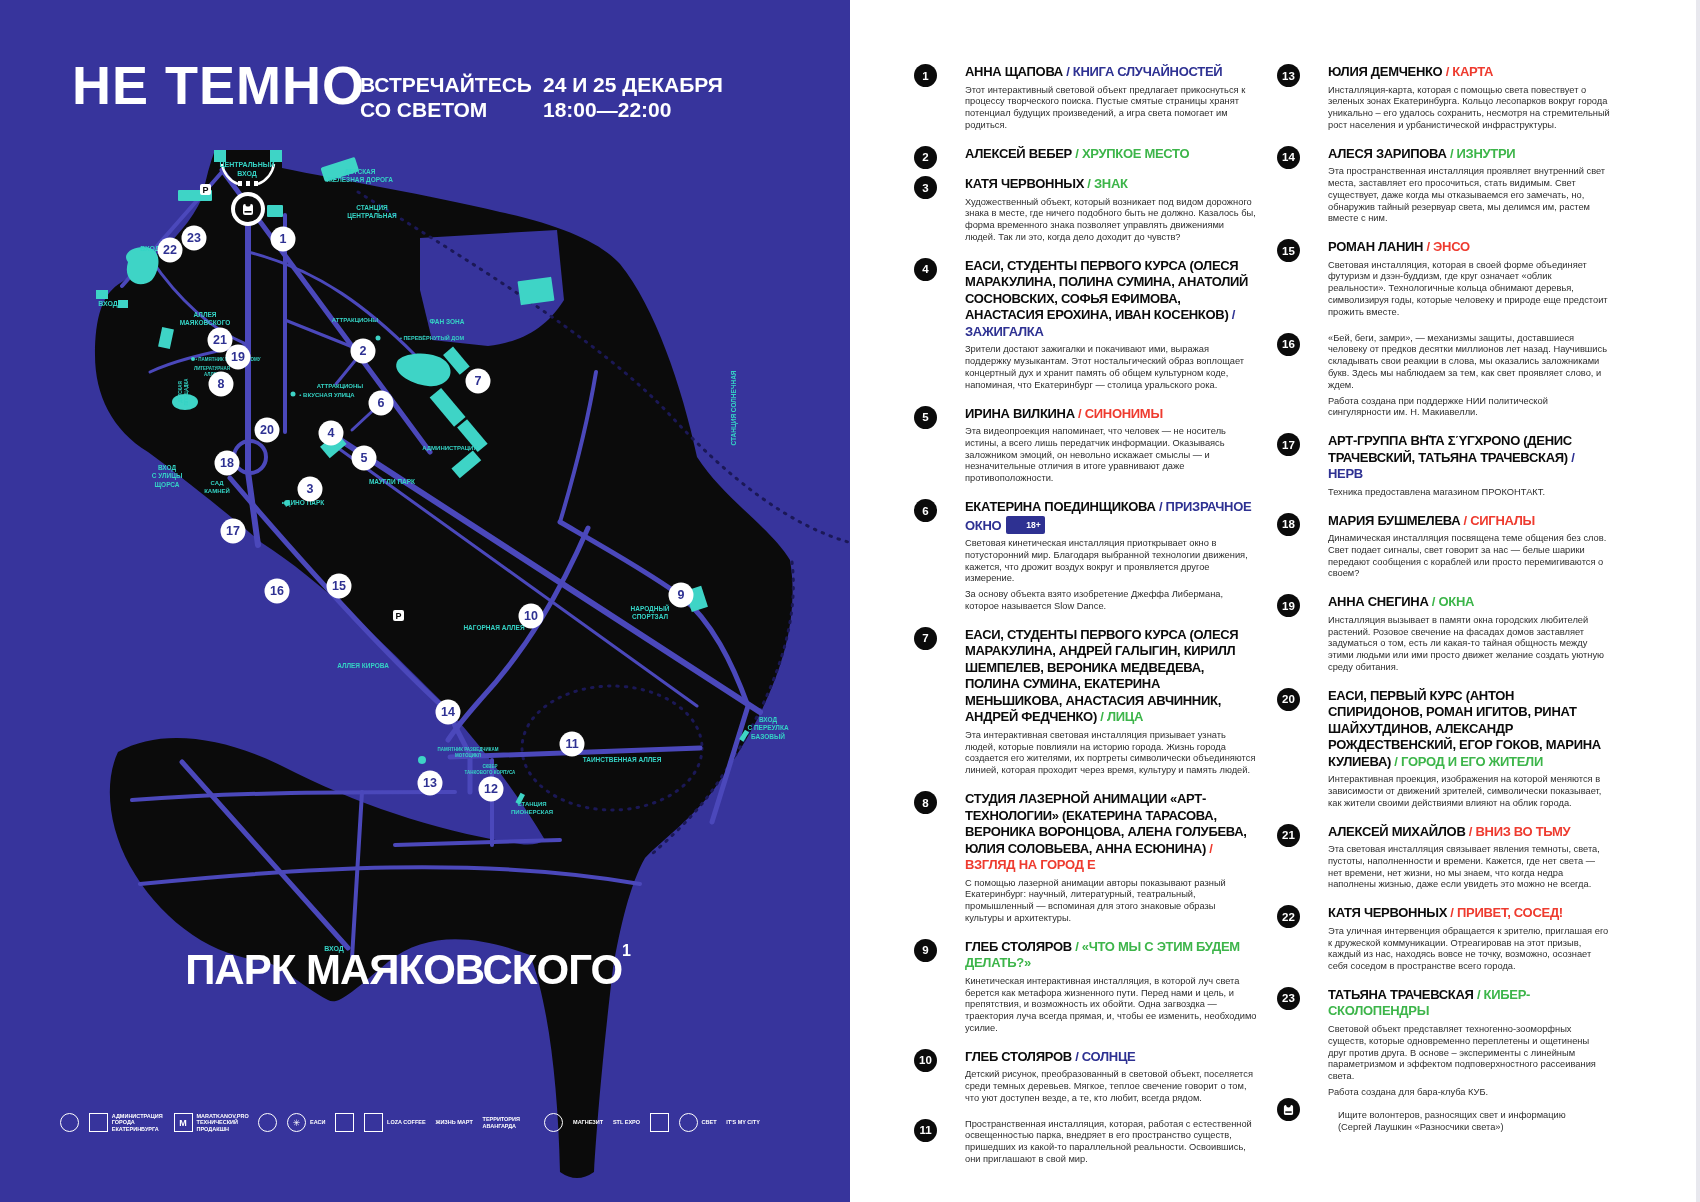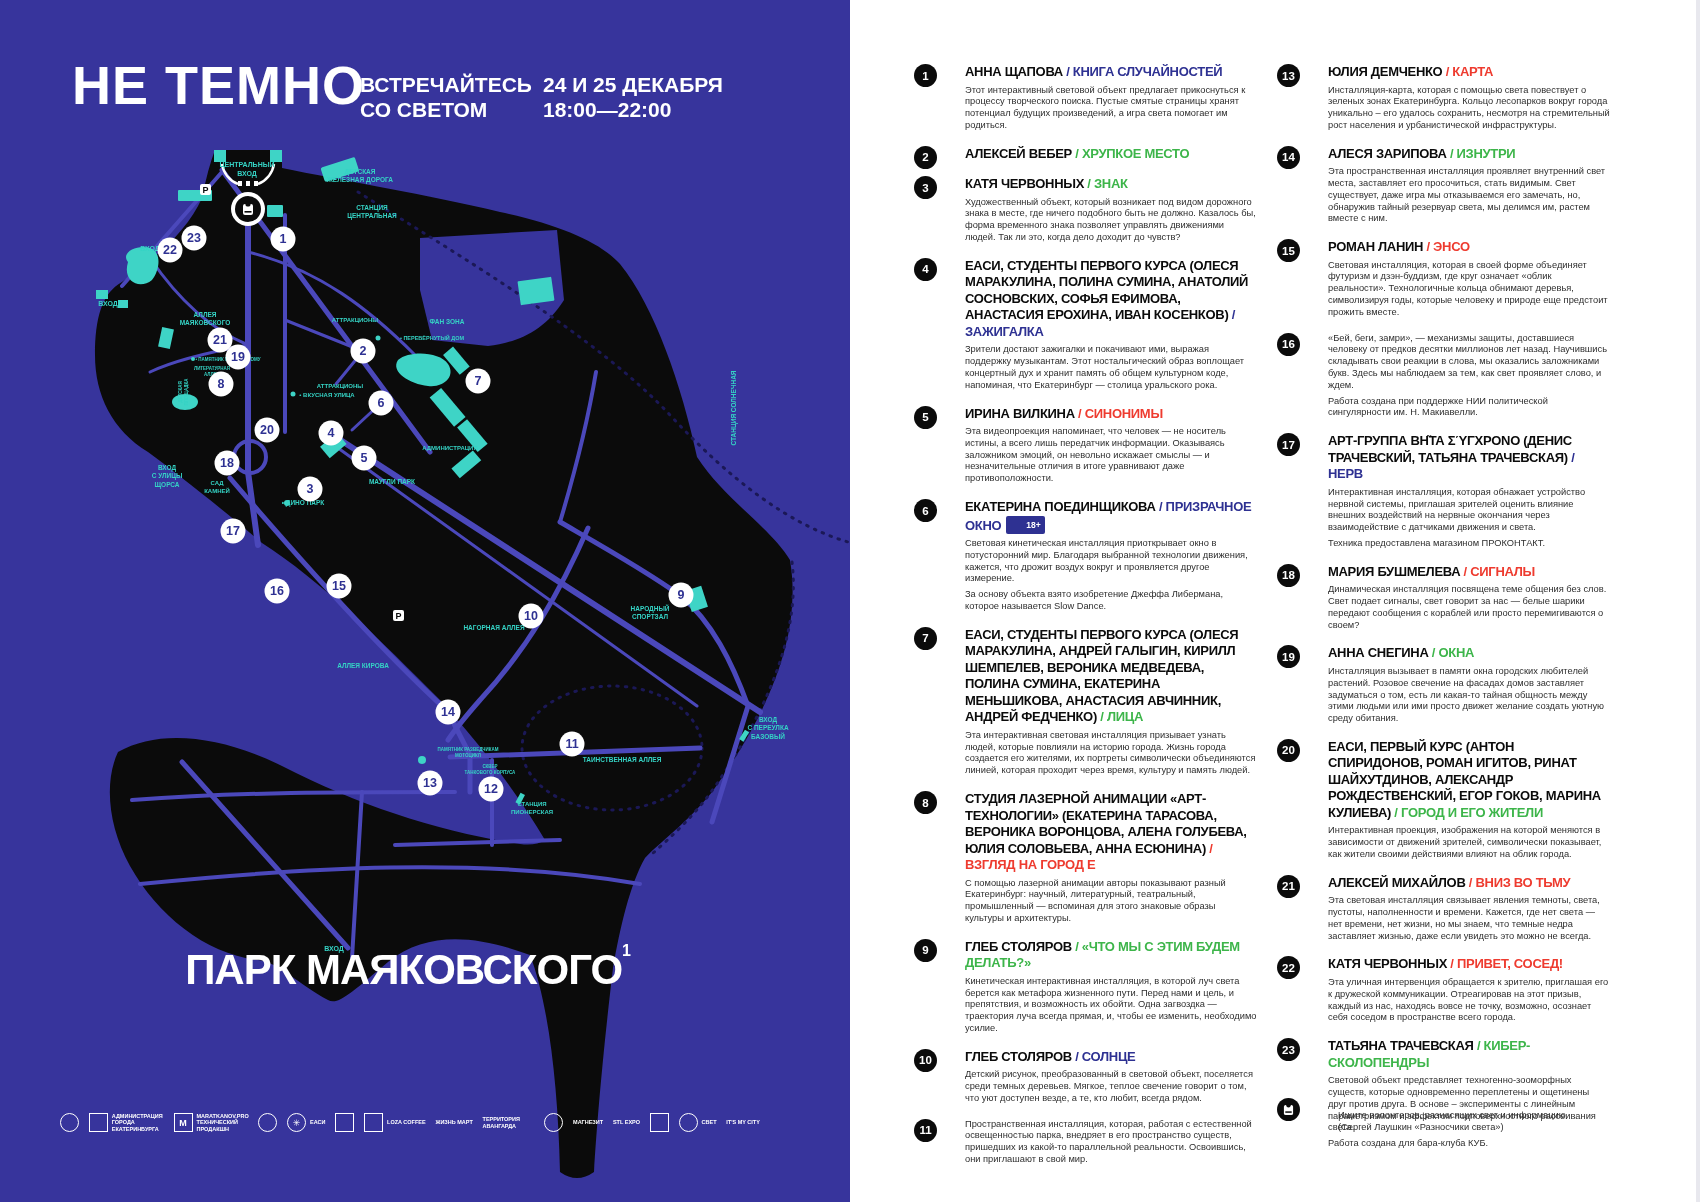--- a/index.html
+++ b/index.html
@@ -422,57 +422,56 @@
       </div>
     <div class="col col2" id="col2">
         <div class="entry">
           <span class="nbadge">13</span>
           <div class="etitle"><span>ЮЛИЯ ДЕМЧЕНКО </span><span class="t-red">/ КАРТА</span></div>
           <p>Инсталляция-карта, которая с помощью света повествует о зеленых зонах Екатеринбурга. Кольцо лесопарков вокруг города уникально – его удалось сохранить, несмотря на стремительный рост населения и урбанистической инфраструктуры.</p>
         </div>
         <div class="entry">
           <span class="nbadge">14</span>
           <div class="etitle"><span>АЛЕСЯ ЗАРИПОВА </span><span class="t-green">/ ИЗНУТРИ</span></div>
-          <p>Эта пространственная инсталляция проявляет внутренний свет места, заставляет его просочиться, стать видимым. Свет существует, даже игра мы отказываемся его замечать, но, обнаружив тайный резервуар света, мы делимся им, растем вместе с ним.</p>
+          <p>Эта пространственная инсталляция проявляет внутренний свет места, заставляет его просочиться, стать видимым. Свет существует, даже когда мы отказываемся его замечать, но, обнаружив тайный резервуар света, мы делимся им, растем вместе с ним.</p>
         </div>
         <div class="entry">
           <span class="nbadge">15</span>
           <div class="etitle"><span>РОМАН ЛАНИН </span><span class="t-red">/ ЭНСО</span></div>
           <p>Световая инсталляция, которая в своей форме объединяет футуризм и дзэн-буддизм, где круг означает «облик реальности». Технологичные кольца обнимают деревья, символизируя годы, которые человеку и природе еще предстоит прожить вместе.</p>
         </div>
         <div class="entry">
           <span class="nbadge">16</span>
           <p>«Бей, беги, замри», — механизмы защиты, доставшиеся человеку от предков десятки миллионов лет назад. Научившись складывать свои реакции в слова, мы оказались заложниками букв. Здесь мы наблюдаем за тем, как свет проявляет слово, и ждем.</p>
           <p>Работа создана при поддержке НИИ политической сингулярности им. Н. Макиавелли.</p>
         </div>
         <div class="entry">
           <span class="nbadge">17</span>
           <div class="etitle"><span>АРТ-ГРУППА βῆτα Σύγχρονο (ДЕНИС ТРАЧЕВСКИЙ, ТАТЬЯНА ТРАЧЕВСКАЯ) </span><span class="t-blue">/ НЕРВ</span></div>
-          <p>Интерактивная инсталляция, которая обнажает устройство нервной системы, приглашая зрителей оценить влияние внешних воздействий на нервные окончания через взаимодействие с датчиками движения и света.</p>
           <p>Техника предоставлена магазином ПРОКОНТАКТ.</p>
         </div>
         <div class="entry">
           <span class="nbadge">18</span>
           <div class="etitle"><span>МАРИЯ БУШМЕЛЕВА </span><span class="t-red">/ СИГНАЛЫ</span></div>
           <p>Динамическая инсталляция посвящена теме общения без слов. Свет подает сигналы, свет говорит за нас — белые шарики передают сообщения с кораблей или просто перемигиваются о своем?</p>
         </div>
         <div class="entry">
           <span class="nbadge">19</span>
           <div class="etitle"><span>АННА СНЕГИНА </span><span class="t-green">/ ОКНА</span></div>
           <p>Инсталляция вызывает в памяти окна городских любителей растений. Розовое свечение на фасадах домов заставляет задуматься о том, есть ли какая-то тайная общность между этими людьми или ими просто движет желание создать уютную среду обитания.</p>
         </div>
         <div class="entry">
           <span class="nbadge">20</span>
           <div class="etitle"><span>ЕАСИ, ПЕРВЫЙ КУРС (АНТОН СПИРИДОНОВ, РОМАН ИГИТОВ, РИНАТ ШАЙХУТДИНОВ, АЛЕКСАНДР РОЖДЕСТВЕНСКИЙ, ЕГОР ГОКОВ, МАРИНА КУЛИЕВА) </span><span class="t-green">/ ГОРОД И ЕГО ЖИТЕЛИ</span></div>
           <p>Интерактивная проекция, изображения на которой меняются в зависимости от движений зрителей, символически показывает, как жители своими действиями влияют на облик города.</p>
         </div>
         <div class="entry">
           <span class="nbadge">21</span>
           <div class="etitle"><span>АЛЕКСЕЙ МИХАЙЛОВ </span><span class="t-red">/ ВНИЗ ВО ТЬМУ</span></div>
-          <p>Эта световая инсталляция связывает явления темноты, света, пустоты, наполненности и времени. Кажется, где нет света — нет времени, нет жизни, но мы знаем, что темные недра заставляет жизнью, даже если увидеть это можно не всегда.</p>
+          <p>Эта световая инсталляция связывает явления темноты, света, пустоты, наполненности и времени. Кажется, где нет света — нет времени, нет жизни, но мы знаем, что когда недра наполнены жизнью, даже если увидеть это можно не всегда.</p>
         </div>
         <div class="entry">
           <span class="nbadge">22</span>
           <div class="etitle"><span>КАТЯ ЧЕРВОННЫХ </span><span class="t-red">/ ПРИВЕТ, СОСЕД!</span></div>
           <p>Эта уличная интервенция обращается к зрителю, приглашая его к дружеской коммуникации. Отреагировав на этот призыв, каждый из нас, находясь вовсе не точку, возможно, осознает себя соседом в пространстве всего города.</p>
         </div>
         <div class="entry">
           <span class="nbadge">23</span>
           <div class="etitle"><span>ТАТЬЯНА ТРАЧЕВСКАЯ </span><span class="t-green">/ КИБЕР-СКОЛОПЕНДРЫ</span></div>
           <p>Световой объект представляет техногенно-зооморфных существ, которые одновременно переплетены и ощетинены друг против друга. В основе – эксперименты с линейным параметризмом и эффектом подповерхностного рассеивания света.</p>

